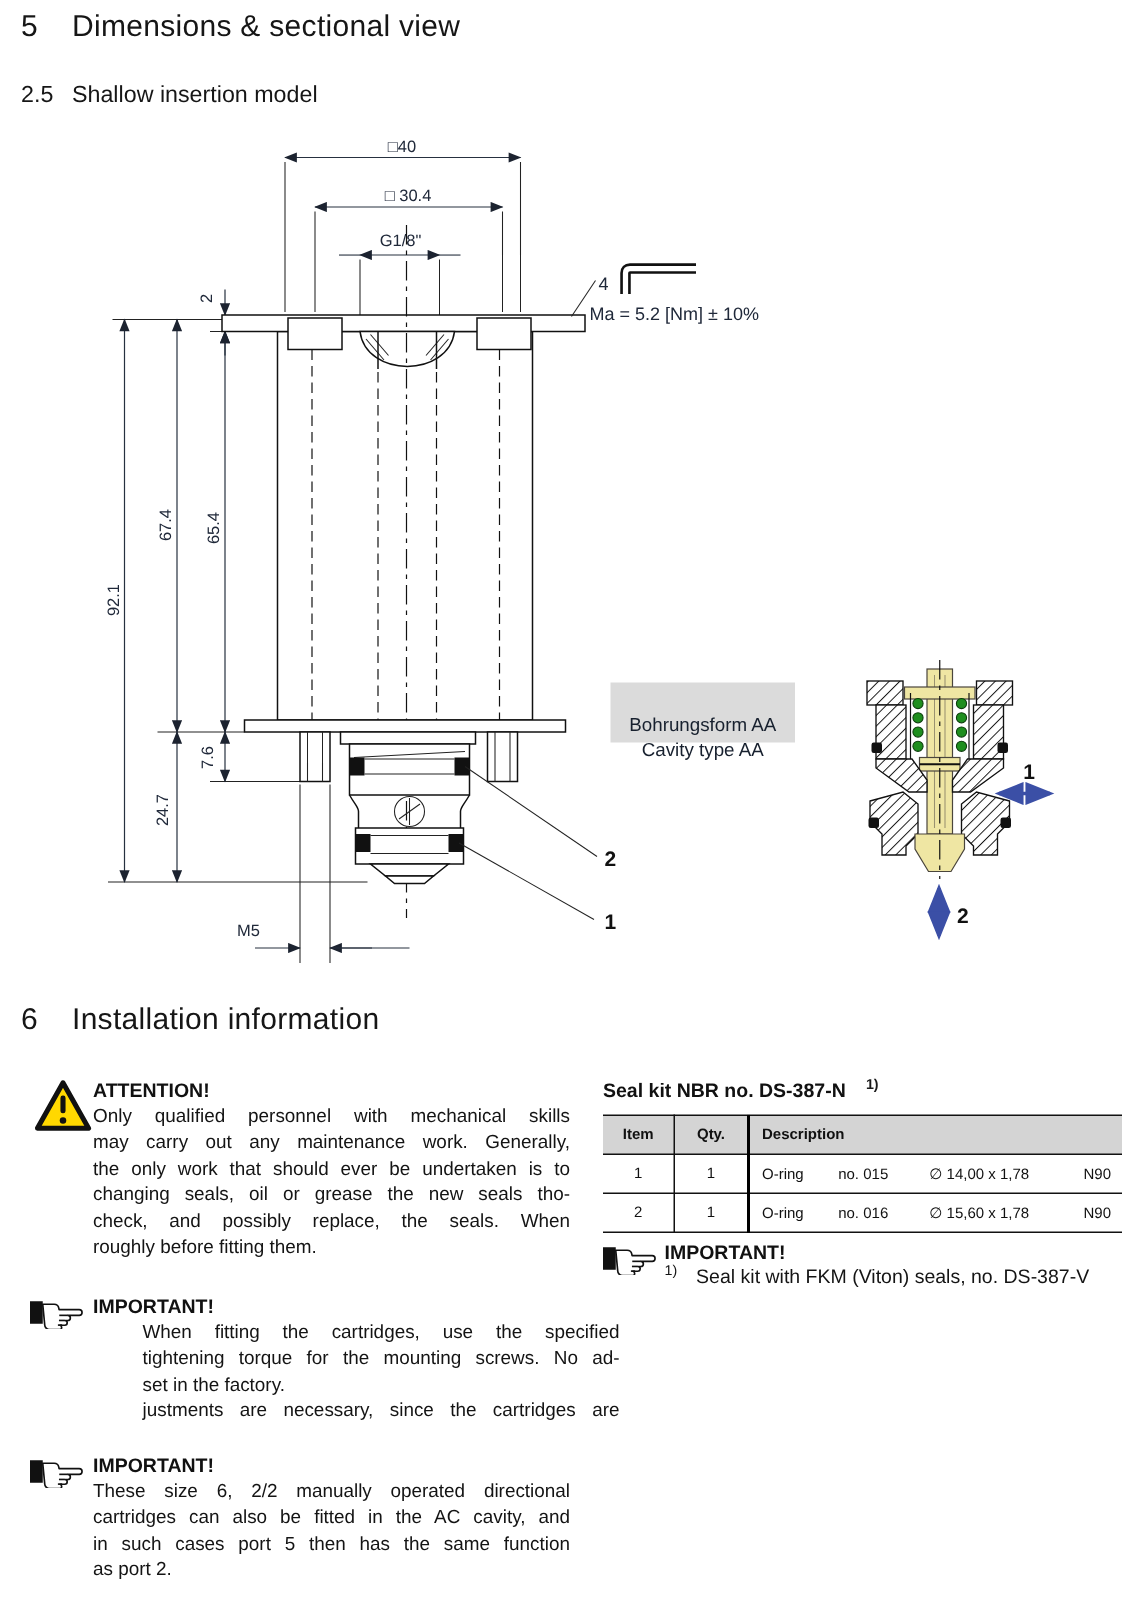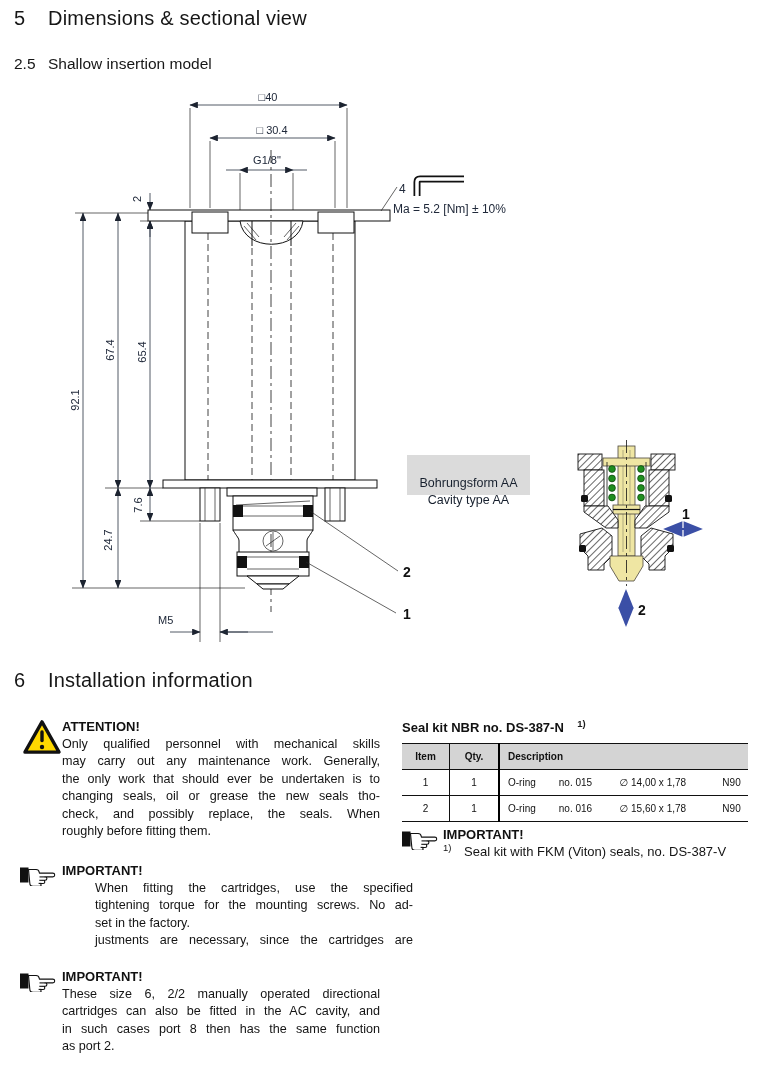--- a/index.html
+++ b/index.html
@@ -284,21 +284,21 @@
           <path d="M19.5,12.9 h5.6" fill="none"></path>
             <path d="M19.3,16.3 h3.8" fill="none"></path>
             <path d="M18.6,19.4 h2.8" fill="none"></path>
         </g>
       </svg>
     </span>
     <div class="abs note-title" style="left:42px;top:2px;">IMPORTANT!</div>
     <div class="abs note-lines" style="left:42px;top:19px;">
         <div class="jline">These size 6, 2/2 manually operated directional</div>
         <div class="jline">cartridges can also be fitted in the AC cavity, and</div>
-        <div class="jline">in such cases port 8 then has the same function</div>
+        <div class="jline">in such cases port 5 then has the same function</div>
         <div class="jline last">as port 2.</div>
       </div>
   </div>
 
   <div class="abs" style="left:402px;top:718px;">
     <span class="kit-title">Seal kit NBR no. DS-387-N</span>
     <span class="sup" style="margin-left:9px;">1)</span>
   </div>
 
   <table class="kit abs" style="left:402px;top:743px;">

